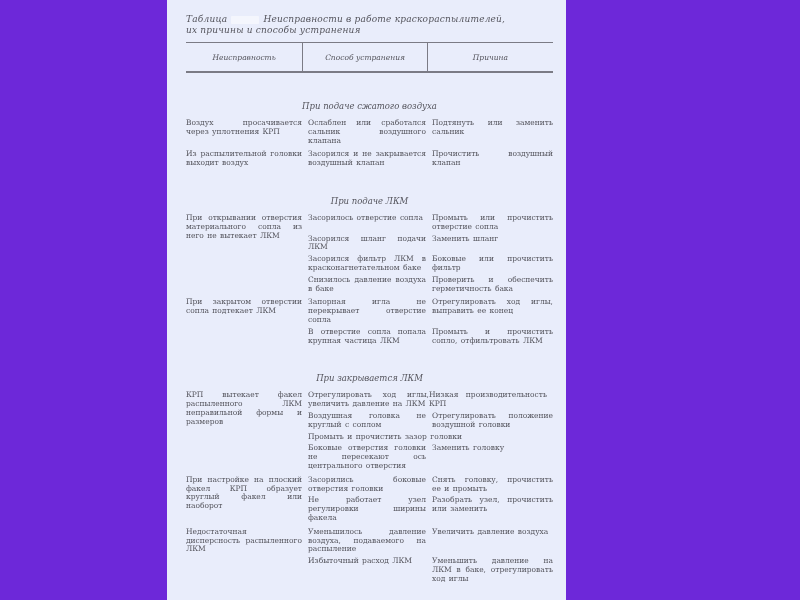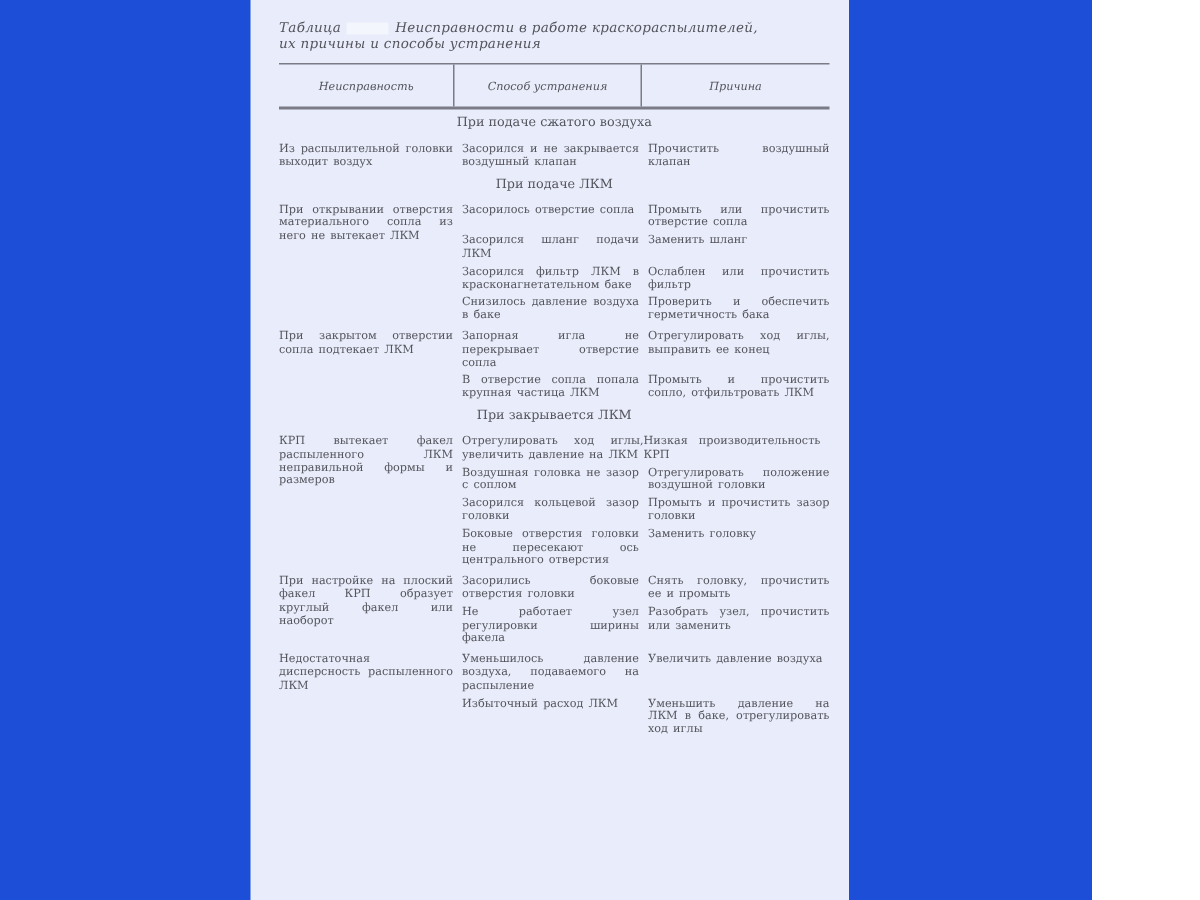--- a/index.html
+++ b/index.html
@@ -2,21 +2,21 @@
 <html style="--page-bg: #e9edfb; --ink: #54545c; --rule: #7b7b85;"><head>
 <meta charset="utf-8">
 <style>
   :root{
     --page-bg:#e9edfb;
     --ink:#54545c;
     --rule:#7b7b85;
   }
   html,body{margin:0;padding:0;}
   body{width:800px;height:600px;background:#ffffff;overflow:hidden;}
-  .stage{position:relative;width:728px;height:600px;background:#1d4ed8;}
+  .stage{position:relative;width:800px;height:600px;background:#6d28d9;}
   .page{
     position:absolute;left:167px;top:0;width:399px;height:600px;
     background:var(--page-bg);
   }
   .doc{
     padding:14px 13px 0 19px;
     color:var(--ink);
     font-family:"DejaVu Serif", serif;
   }
   .title{
@@ -43,23 +43,24 @@
     padding:11px 4px 9px;
     font-size:7.5px;
     line-height:8px;
     text-align:center;
   }
   .th:nth-child(1){width:31.7%;}
   .th:nth-child(2){width:33.9%;border-left:1px solid var(--rule);}
   .th:nth-child(3){width:34.4%;border-left:1px solid var(--rule);}
   .section-heading{
     text-align:center;
+    font-style:italic;
     font-size:8.5px;
     line-height:10px;
-    margin:4px 0 8px;
+    margin:28px 0 8px;
   }
   .row{display:flex;margin-bottom:5px;}
   .cell{
     font-size:7.5px;
     line-height:8.8px;
     text-align:justify;
     word-spacing:1px;
   }
   .fault{width:116px;margin-right:6px;flex:none;}
   .pairs{flex:1;min-width:0;}
@@ -79,20 +80,29 @@
         <div>их причины и способы устранения</div>
       </div>
       <div class="thead">
           <div class="th">Неисправность</div>
           <div class="th">Способ устранения</div>
           <div class="th">Причина</div>
         </div>
       <div class="tbody">
           <div class="section-heading">При подаче сжатого воздуха</div>
           <div class="row">
+            <div class="cell fault">Воздух просачивается через уплотнения КРП</div>
+            <div class="pairs">
+              <div class="pair">
+                <div class="cell cause">Ослаблен или сработался сальник воздушного клапана</div>
+                <div class="cell remedy">Подтянуть или заменить сальник</div>
+              </div>
+            </div>
+          </div>
+          <div class="row">
             <div class="cell fault">Из распылительной головки выходит воздух</div>
             <div class="pairs">
               <div class="pair">
                 <div class="cell cause">Засорился и не закрывается воздушный клапан</div>
                 <div class="cell remedy">Прочистить воздушный клапан</div>
               </div>
             </div>
           </div>
           <div class="section-heading">При подаче ЛКМ</div>
           <div class="row">
@@ -101,21 +111,21 @@
               <div class="pair">
                 <div class="cell cause">Засорилось отверстие сопла</div>
                 <div class="cell remedy">Промыть или прочистить отверстие сопла</div>
               </div>
               <div class="pair">
                 <div class="cell cause">Засорился шланг подачи ЛКМ</div>
                 <div class="cell remedy">Заменить шланг</div>
               </div>
               <div class="pair">
                 <div class="cell cause">Засорился фильтр ЛКМ в красконагнетательном баке</div>
-                <div class="cell remedy">Ослаблен или прочистить фильтр</div>
+                <div class="cell remedy">Боковые или прочистить фильтр</div>
               </div>
               <div class="pair">
                 <div class="cell cause">Снизилось давление воздуха в баке</div>
                 <div class="cell remedy">Проверить и обеспечить герметичность бака</div>
               </div>
             </div>
           </div>
           <div class="row">
             <div class="cell fault">При закрытом отверстии сопла подтекает ЛКМ</div>
             <div class="pairs">
@@ -131,25 +141,24 @@
           </div>
           <div class="section-heading">При закрывается ЛКМ</div>
           <div class="row">
             <div class="cell fault">КРП вытекает факел распыленного ЛКМ неправильной формы и размеров</div>
             <div class="pairs">
               <div class="pair">
                 <div class="cell remedy">Отрегулировать ход иглы, увеличить давление на ЛКМ</div>
                 <div class="cell cause">Низкая производительность КРП</div>
               </div>
               <div class="pair">
-                <div class="cell cause">Воздушная головка не зазор с соплом</div>
+                <div class="cell cause">Воздушная головка не круглый с соплом</div>
                 <div class="cell remedy">Отрегулировать положение воздушной головки</div>
               </div>
               <div class="pair">
-                <div class="cell cause">Засорился кольцевой зазор головки</div>
                 <div class="cell remedy">Промыть и прочистить зазор головки</div>
               </div>
               <div class="pair">
                 <div class="cell cause">Боковые отверстия головки не пересекают ось центрального отверстия</div>
                 <div class="cell remedy">Заменить головку</div>
               </div>
             </div>
           </div>
           <div class="row">
             <div class="cell fault">При настройке на плоский факел КРП образует круглый факел или наоборот</div>

